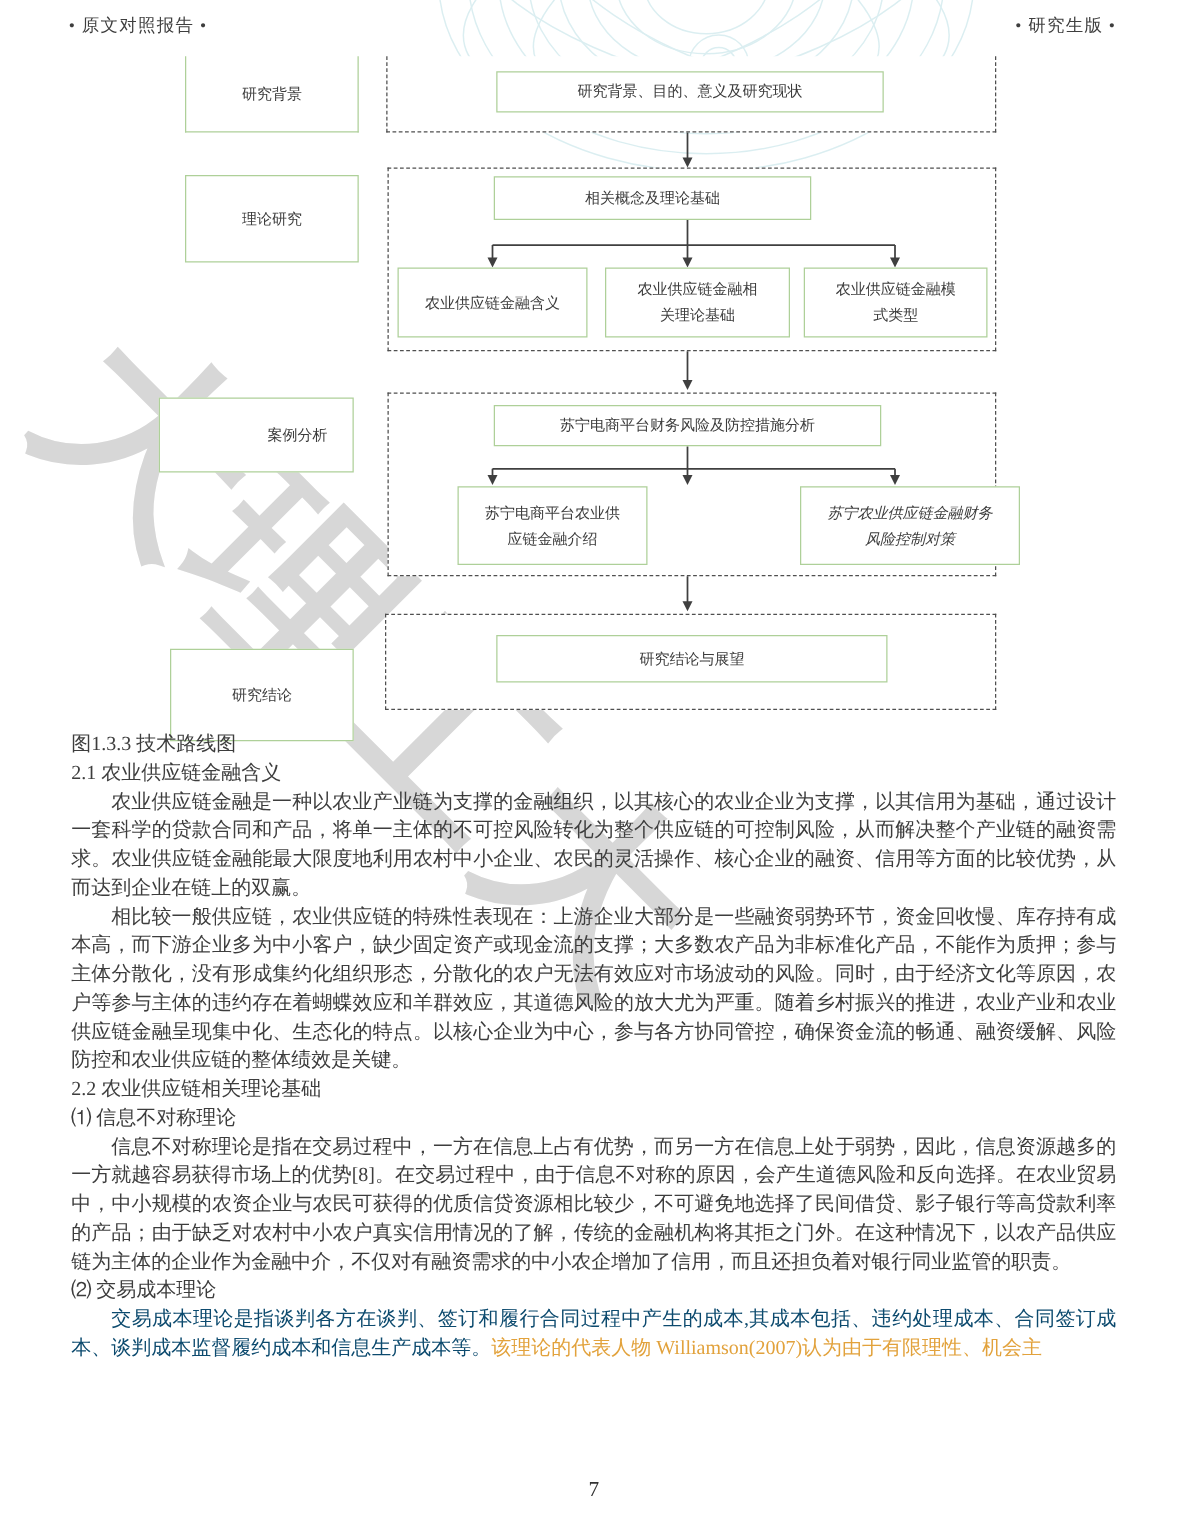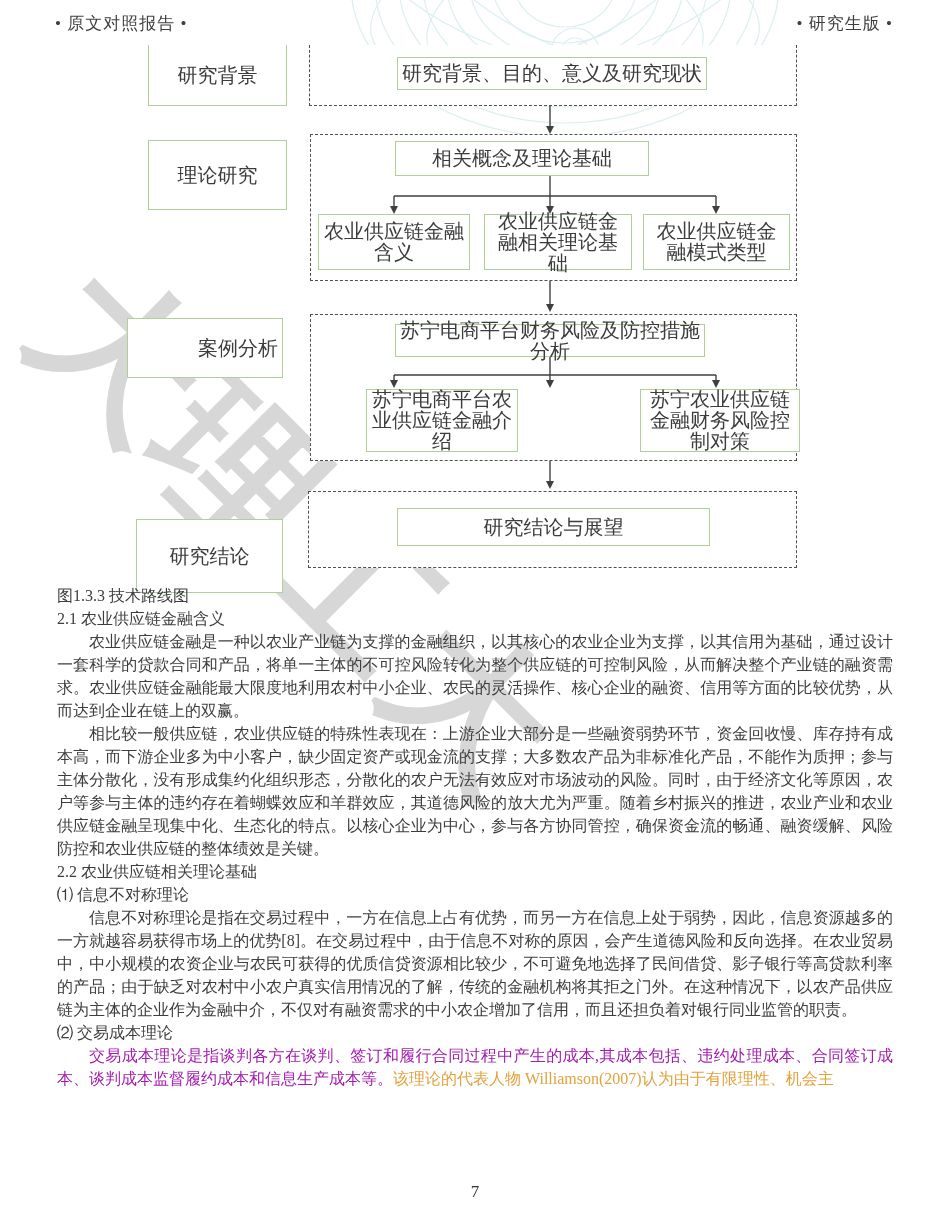--- a/index.html
+++ b/index.html
@@ -1,51 +1,51 @@
 <!DOCTYPE html>
 <html><head>
 <meta charset="utf-8">
 <style>
   html,body{margin:0;padding:0;background:#ffffff;}
   .page{
     position:relative;width:950px;height:1230px;margin:0 auto;background:#ffffff;
     font-family:"Liberation Serif","DejaVu Serif",serif;color:#3d3d3d;overflow:hidden;
   }
   
-  .hdr{position:absolute;top:12px;font-size:17px;color:#3e3e3e;letter-spacing:1px;z-index:4;}
+  .hdr{position:absolute;top:12px;font-size:14px;color:#3e3e3e;letter-spacing:1px;z-index:4;}
   .hdr-left{left:55px;}
   .hdr-right{right:57px;}
   
   .guilloche{position:absolute;left:330px;top:0;z-index:0;}
   
   .watermark{
     position:absolute;left:120px;top:240px;z-index:0;
     font-size:160px;font-weight:bold;color:#d7d7d7;line-height:1;white-space:nowrap;
     transform:rotate(45deg);transform-origin:0 0;letter-spacing:6px;
     font-family:"Liberation Sans","DejaVu Sans",sans-serif;
   }
   
   .gbox{
     position:absolute;box-sizing:border-box;border:1.5px solid #aed099;background:#ffffff;
     display:flex;align-items:center;justify-content:center;text-align:center;
-    font-size:20px;line-height:21px;color:#3c3c3c;z-index:3;padding:2px 4px;
+    font-size:12px;line-height:21px;color:#3c3c3c;z-index:3;padding:2px 20px;
   }
   .dbox{
     position:absolute;box-sizing:border-box;border:1px dashed #4f4f4f;background:#ffffff;z-index:1;
   }
   .cut{border-top:none !important;}
   .arrows{position:absolute;left:0;top:0;z-index:2;pointer-events:none;}
   
   .textblock{
     position:absolute;left:57px;top:584px;width:836px;z-index:4;
     font-size:16px;line-height:23px;text-align:justify;text-justify:inter-ideograph;
   }
   .tline{margin:0;}
   .para{margin:0;text-indent:2em;}
-  .red{color:#a21caf;}
+  .red{color:#0c4a6e;}
   .orange{color:#e2a23c;}
   .pageno{position:absolute;top:1182px;left:0;width:100%;text-align:center;font-size:17px;color:#333;z-index:4;}
 </style>
 </head>
 <body>
 
 <div class="page">
 
   <svg class="guilloche" width="470" height="160" viewBox="0 0 470 160">
     <g fill="none" stroke="#d8edf0" stroke-width="1.2" opacity="0.9">
@@ -132,21 +132,21 @@
   <div class="gbox" style="left:643px;top:214px;width:147px;height:56px;">
     <span>农业供应链金融模式类型</span>
   </div>
 
   <div class="gbox" style="left:395px;top:324px;width:310px;height:33px;">
     <span>苏宁电商平台财务风险及防控措施分析</span>
   </div>
   <div class="gbox" style="left:318px;top:389px;width:152px;height:63px;margin-left:48px;">
     <span>苏宁电商平台农业供应链金融介绍</span>
   </div>
-  <div class="gbox" style="left:640px;top:389px;width:160px;height:63px;">
+  <div class="gbox" style="left:640px;top:389px;width:176px;height:63px;font-style:italic;">
     <span>苏宁农业供应链金融财务风险控制对策</span>
   </div>
 
   <div class="gbox" style="left:397px;top:508px;width:313px;height:38px;">
     <span>研究结论与展望</span>
   </div>
 
   <div class="textblock">
     <p class="tline">图1.3.3 技术路线图</p>
     <p class="tline">2.1 农业供应链金融含义</p>

